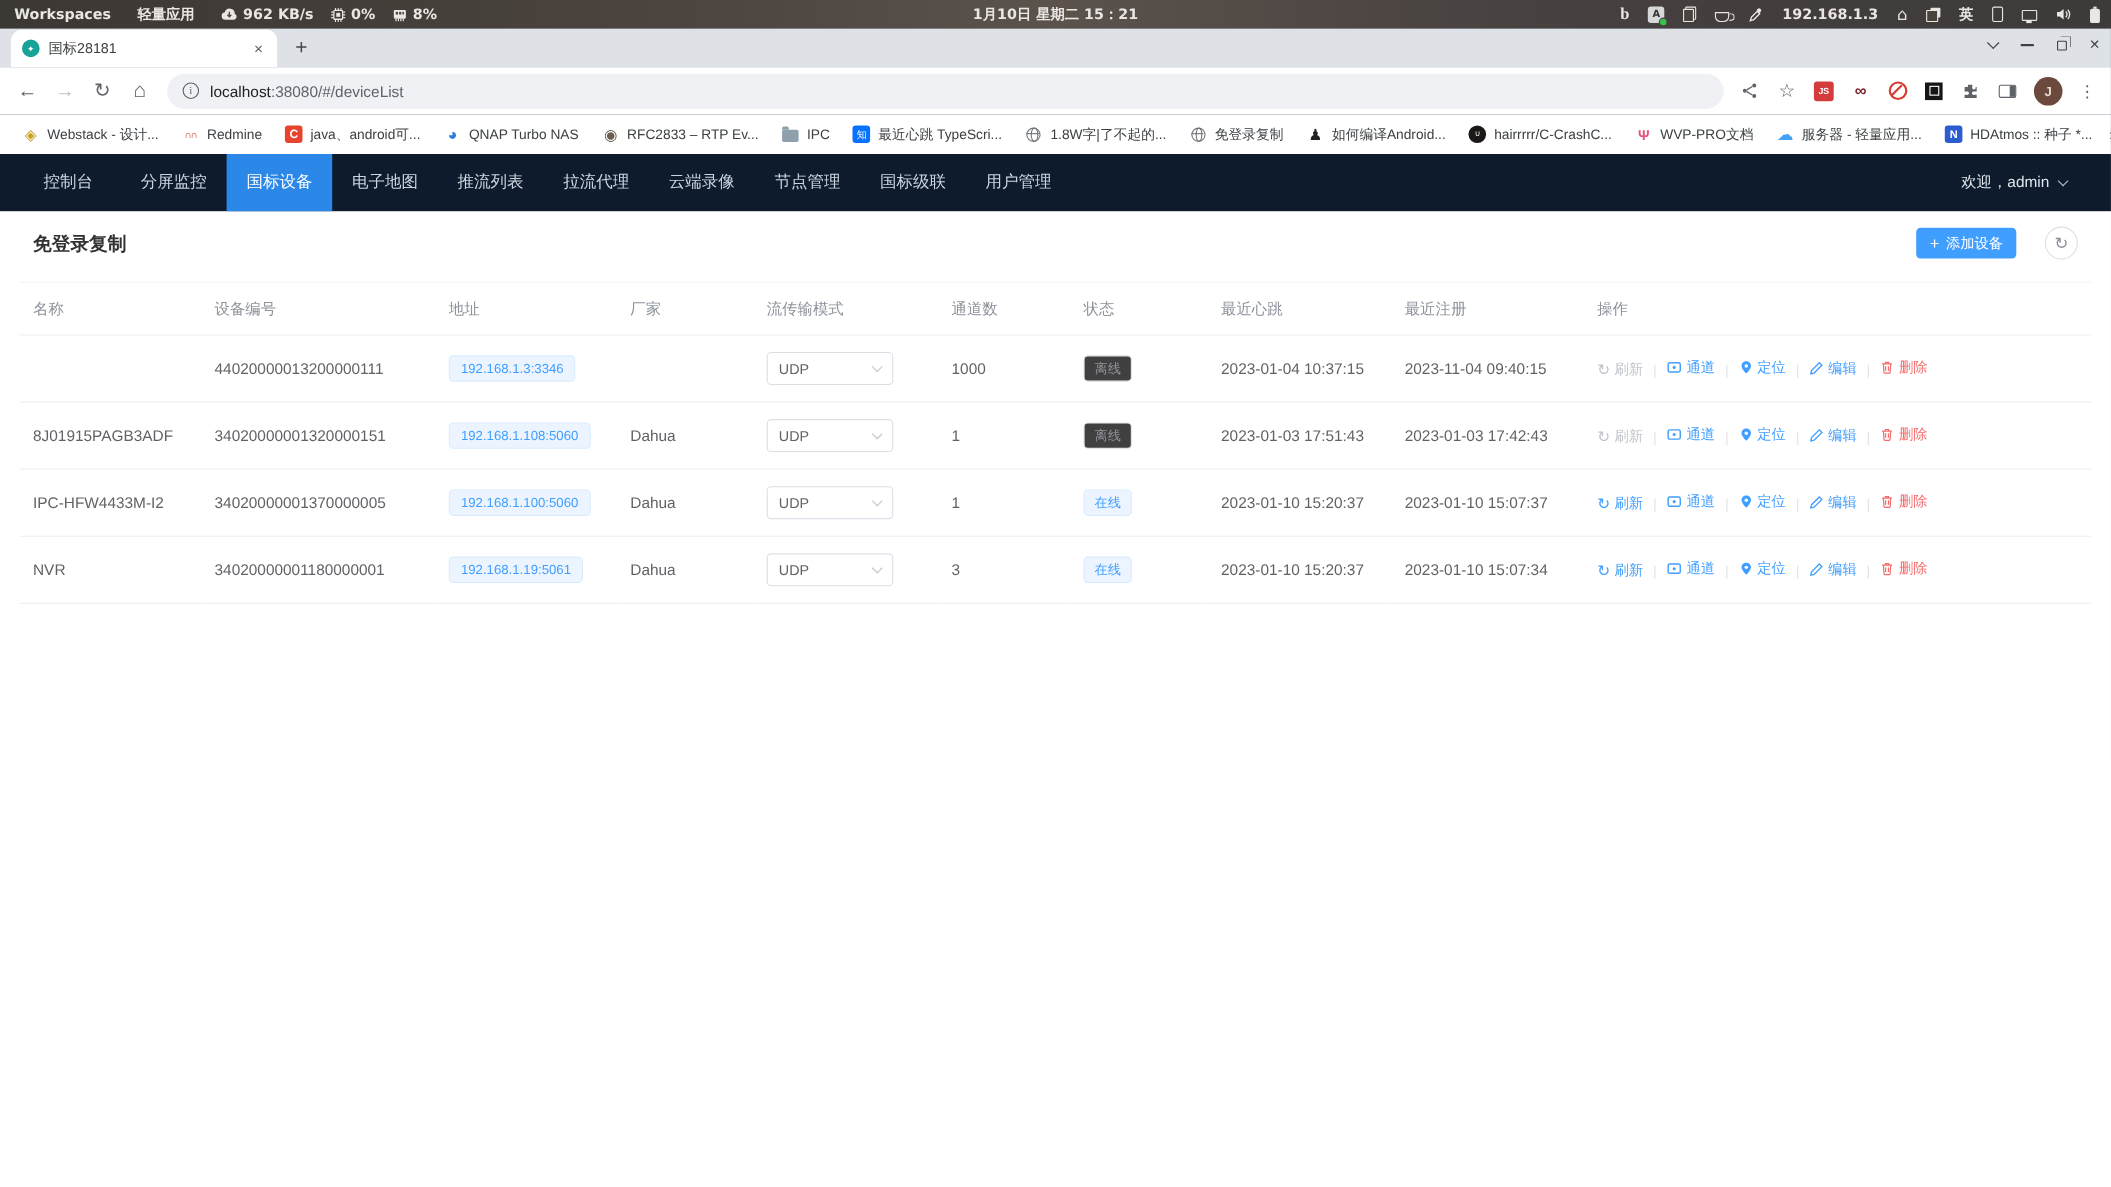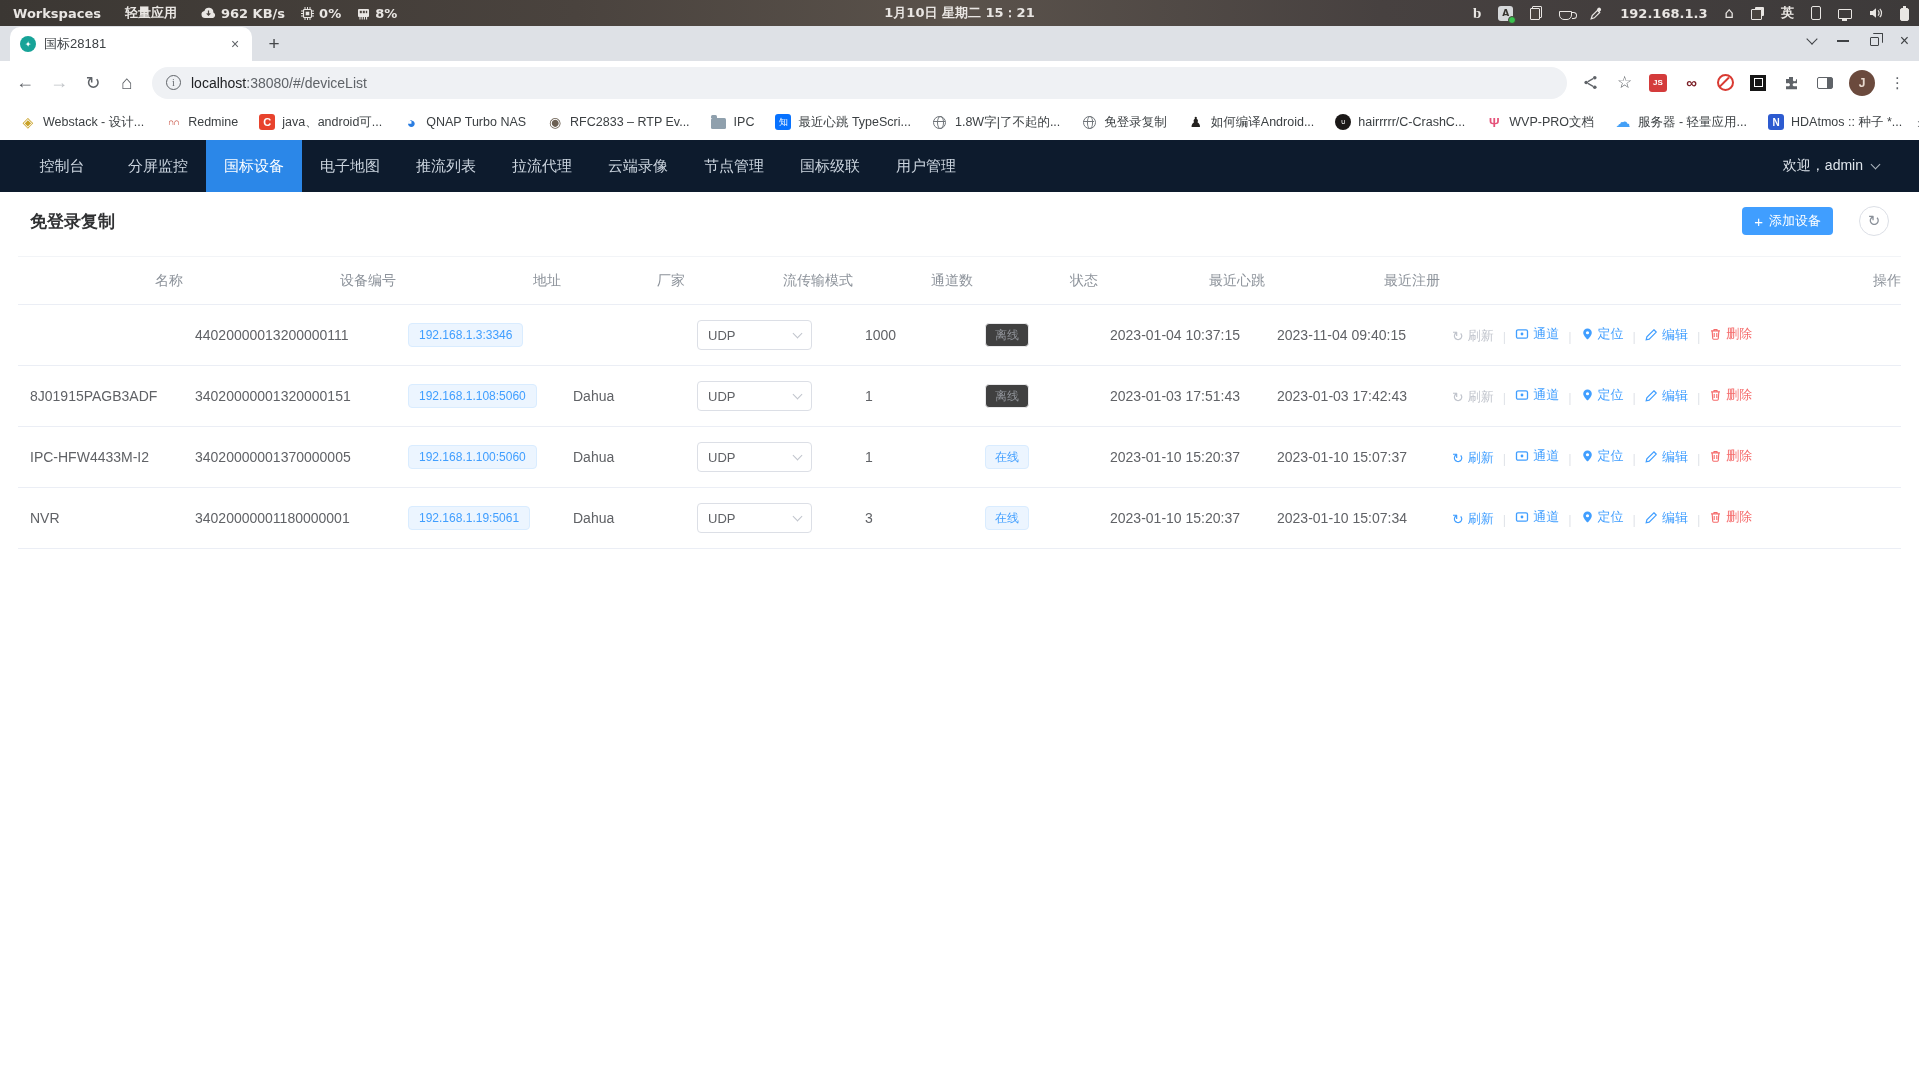--- a/index.html
+++ b/index.html
@@ -98,21 +98,21 @@
 
 .page-header{height:58px;display:flex;align-items:center;padding:0 30px;background:#fff;flex:none}
 .page-title{font-size:17px;font-weight:700;color:#303133}
 .header-actions{margin-left:auto;display:flex;align-items:center;gap:26px}
 .btn-add{height:28px;padding:0 12px;background:#409eff;color:#fff;font-size:13px;border:none;border-radius:4px;display:flex;align-items:center;gap:6px;cursor:pointer}
 .btn-add .plus{font-size:15px;font-weight:400}
 .btn-refresh{width:30px;height:30px;border-radius:50%;border:1px solid #dcdfe6;background:#fff;color:#8a9099;font-size:15px;display:flex;align-items:center;justify-content:center;cursor:pointer}
 
 .table-wrap{flex:1;padding:6px 18px 0;background:#fff;overflow:hidden}
 table{width:100%;border-collapse:collapse;table-layout:fixed}
-thead th{height:48px;text-align:right;font-size:14px;font-weight:400;color:#8d939b;padding-left:12px;border-bottom:1px solid #ebeef5;border-top:1px solid #f2f4f7}
+thead th{height:48px;text-align:left;font-size:14px;font-weight:400;color:#8d939b;padding-left:12px;border-bottom:1px solid #ebeef5;border-top:1px solid #f2f4f7}
 tbody td{height:61px;font-size:14px;color:#606266;padding-left:12px;border-bottom:1px solid #ebeef5;white-space:nowrap}
 .tag-addr{display:inline-block;height:24px;line-height:22px;padding:0 10px;background:#ecf5ff;border:1px solid #d9ecff;border-radius:4px;color:#409eff;font-size:12px}
 .select{width:115px;height:30px;border:1px solid #dcdfe6;border-radius:4px;display:flex;align-items:center;justify-content:space-between;padding:0 10px;color:#606266;font-size:13px;background:#fff;cursor:pointer}
 .select .chev{border-color:#c0c4cc}
 .tag-status{display:inline-block;height:24px;line-height:22px;padding:0 9px;border-radius:4px;font-size:12px;border:1px solid transparent}
 .tag-status.offline{background:#404040;border-color:#e9e9eb;color:#909399}
 .tag-status.online{background:#ecf5ff;border-color:#d9ecff;color:#409eff}
 .ops{font-size:13px}
 .act{color:#409eff;display:inline-flex;align-items:center;gap:4px;cursor:pointer}
 .act svg{display:block}

